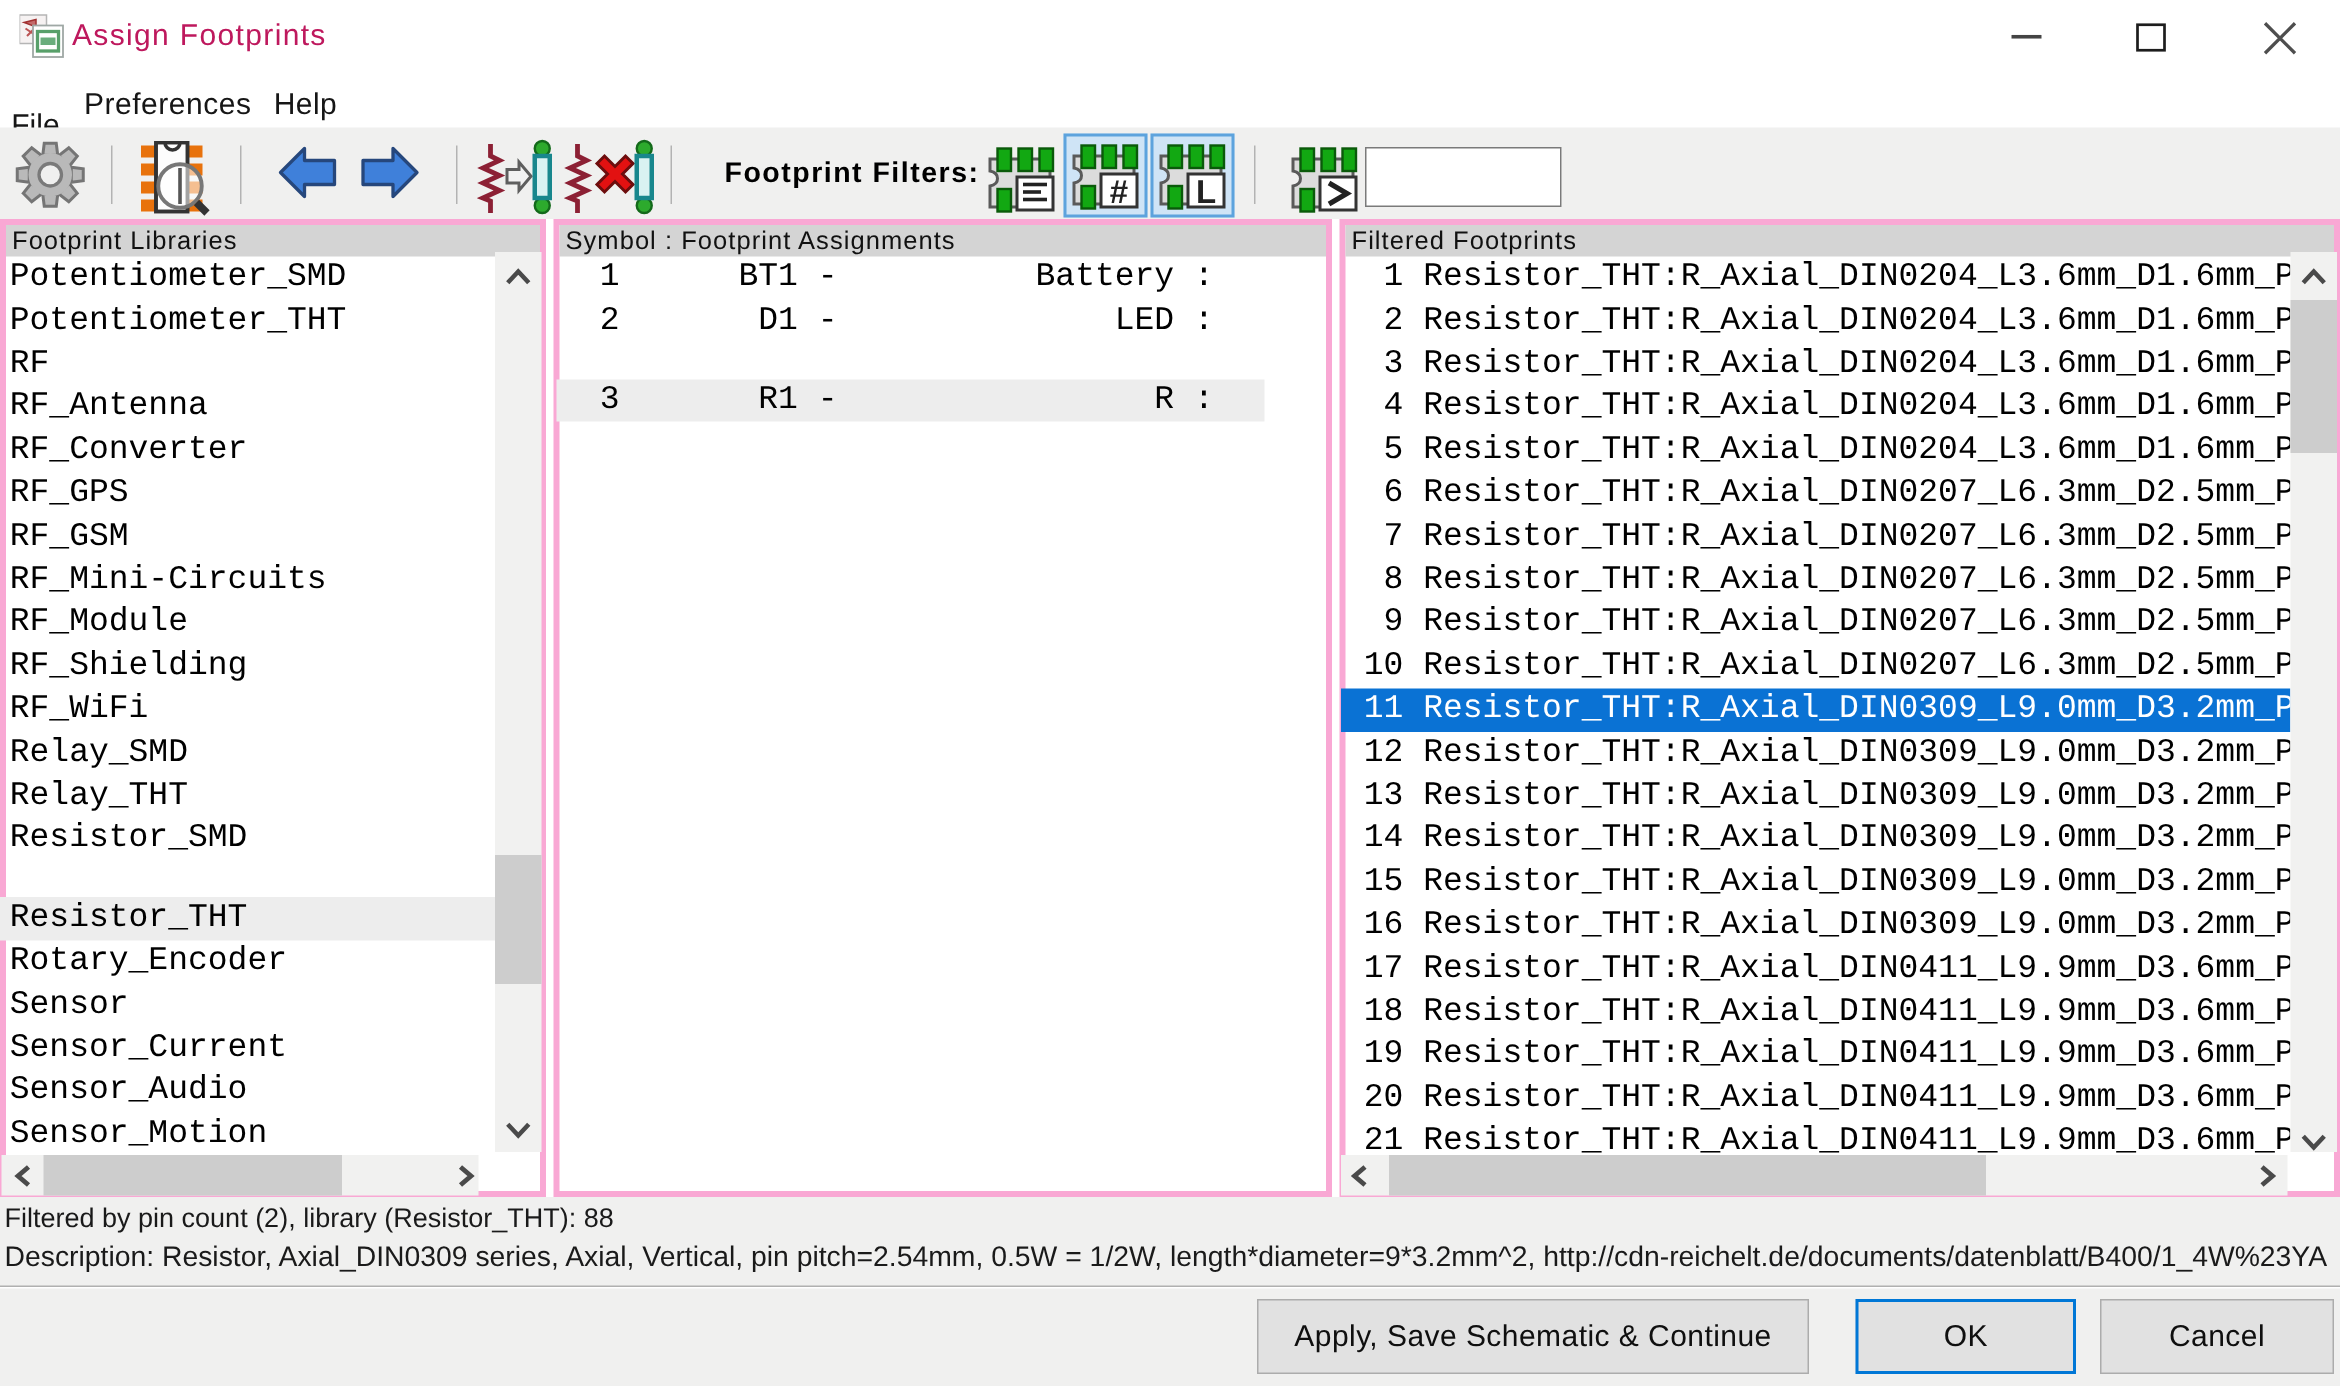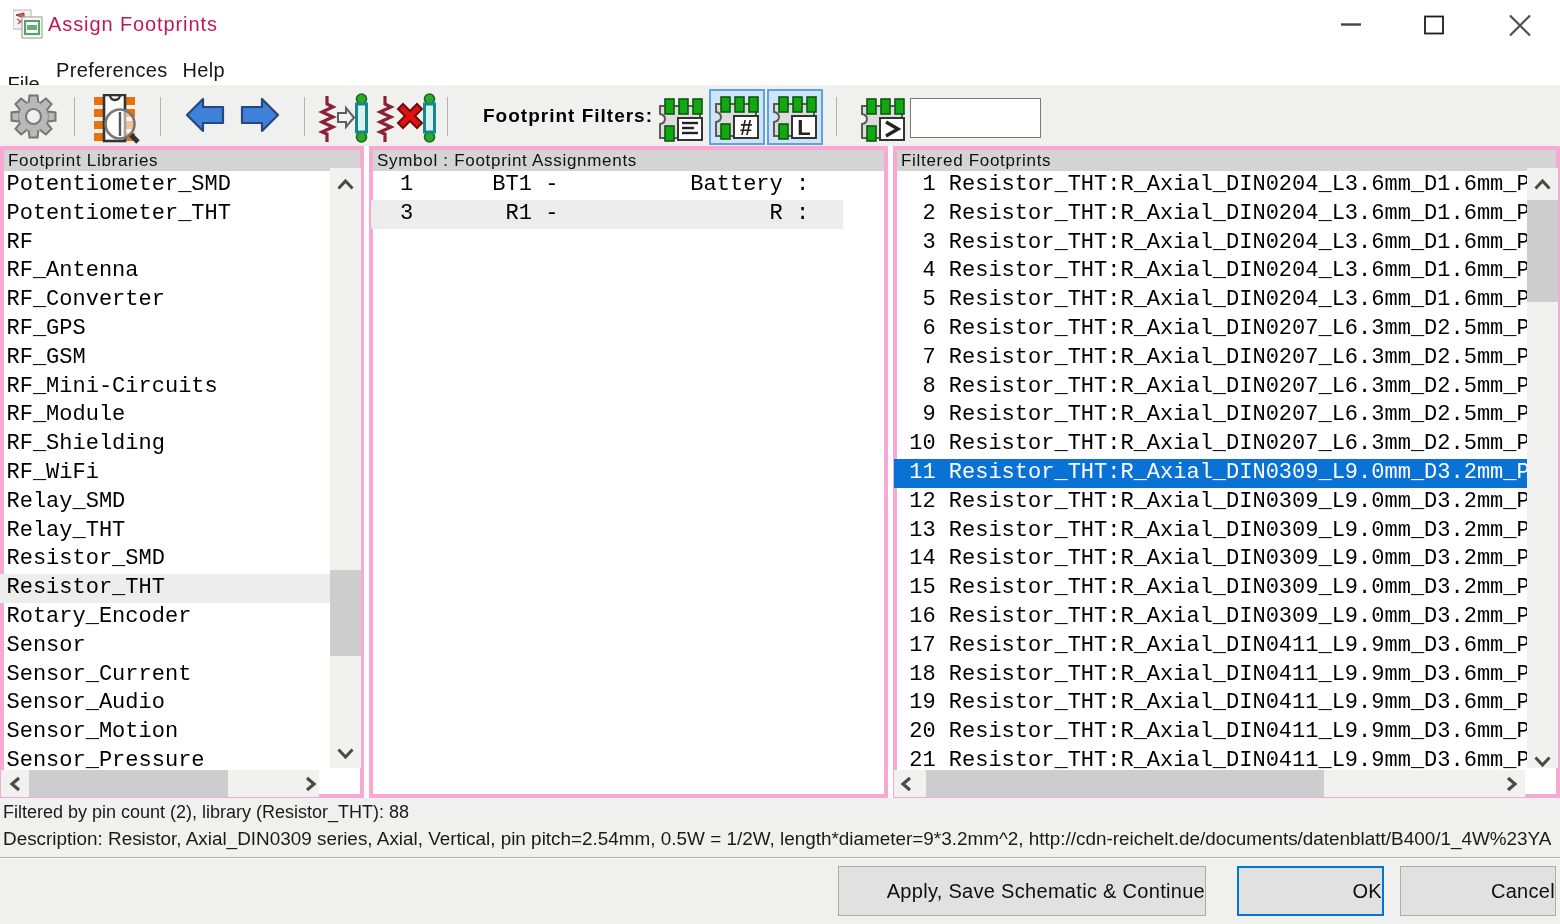--- a/index.html
+++ b/index.html
@@ -4,30 +4,30 @@
 * { margin:0; padding:0; box-sizing:border-box; }
 html,body { width:1560px; height:924px; background:#ffffff; overflow:hidden;
   font-family:"Liberation Sans", sans-serif; }
 .abs { position:absolute; }
 .mono { font-family:"Liberation Mono", monospace; font-size:22px; line-height:28.8px;
   color:#000; }
 .row { height:28.8px; white-space:pre; overflow:hidden; }
 .lrow { padding-left:6.5px; }
 .mrow { padding-left:2.5px; }
 .rrow { padding-left:2px; }
-.sel-gray { background:#ededed; }
+.sel-gray { background:#ededed;margin-top:24px; }
 .sel-blue { background:#0a72d4; color:#fff; }
 .panel { position:absolute; top:146px; bottom:126px; border:4px solid #f9a8d4; background:#fff; }
 .phead { position:absolute; left:0; right:0; top:0; height:21px; background:#d4d4d4;
   font-size:17px; letter-spacing:0.7px; color:#111; padding-left:4px; line-height:21px; }
 .vsb { position:absolute; background:#f1f1f0; }
 .thumb { position:absolute; background:#cdcdcd; }
 .sep { position:absolute; width:1px; top:97px; height:39px; background:#b3b3b3; }
 .btn { position:absolute; top:866px; height:50px; background:#e1e1e1; border:1px solid #acacac;
-  font-size:20px; letter-spacing:0.3px; color:#0f0f0f; text-align:right; line-height:48px; }
+  font-size:20px; letter-spacing:0.3px; color:#0f0f0f; text-align:center; line-height:48px; }
 </style></head>
 <body>
 
 <svg class="abs" style="left:13px; top:9px;" width="30" height="30" viewBox="0 0 30 30">
   <rect x="0" y="1" width="18" height="19" fill="#f6f2f2" stroke="#b5b5b5" stroke-width="1"></rect>
   <path d="M3 6 L11 4 L11 9 Z" fill="#c46a6a" stroke="#a03030" stroke-width="1"></path>
   <path d="M4 10 L10 14 M5 15 L9 11" stroke="#b55" stroke-width="1.4" fill="none"></path>
   <rect x="9" y="8" width="20" height="21" fill="#ffffff" stroke="#9fa8a5" stroke-width="1.2"></rect>
   <rect x="12" y="12" width="14" height="13" fill="none" stroke="#58a06a" stroke-width="2.2"></rect>
   <rect x="14" y="16" width="10" height="5" fill="#6aad7c"></rect>
@@ -213,20 +213,21 @@
   </svg>
 <svg class="abs" style="left:302px; top:774px;" width="18" height="20" viewBox="0 0 18 20">
     <path d="M5 4 L12 10 L5 16" fill="none" stroke="#4a4a4a" stroke-width="3.2"></path>
   </svg>
 
 <div class="panel" style="left:369px; width:519px;">
   <div class="phead">Symbol : Footprint Assignments</div>
 </div>
 <div class="abs mono" style="left:371px; top:171px; width:472px;">
 <div class="row mrow">  1      BT1 -          Battery : </div>
+    <div class="row mrow">  2       D1 -              LED : </div>
     <div class="row mrow sel-gray">  3       R1 -                R : </div>
 </div>
 
 <div class="panel" style="left:893px; width:667px;">
   <div class="phead">Filtered Footprints</div>
 </div>
 <div class="abs mono" style="left:894px; top:171px; width:633px; height:599px; overflow:hidden;">
 <div class="row rrow">  1 Resistor_THT:R_Axial_DIN0204_L3.6mm_D1.6mm_P5.08mm_Horizontal</div>
     <div class="row rrow">  2 Resistor_THT:R_Axial_DIN0204_L3.6mm_D1.6mm_P5.08mm_Horizontal</div>
     <div class="row rrow">  3 Resistor_THT:R_Axial_DIN0204_L3.6mm_D1.6mm_P5.08mm_Horizontal</div>

